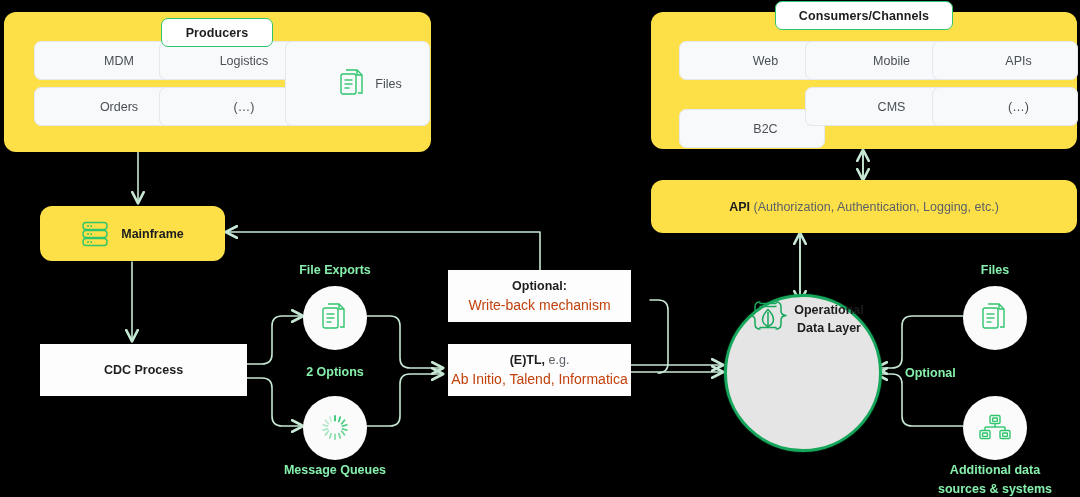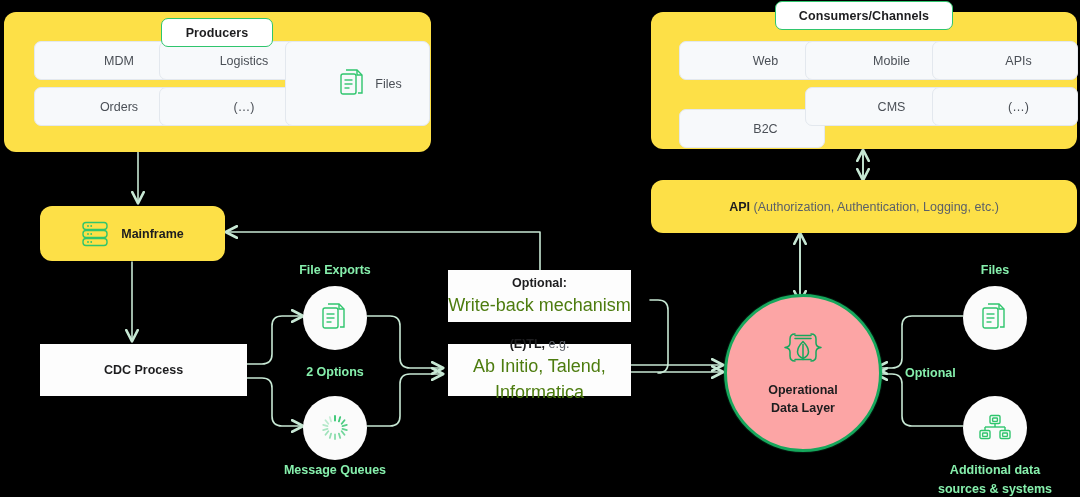--- a/index.html
+++ b/index.html
@@ -27,33 +27,33 @@
   }
   .chip.wide{flex-direction:row;gap:9px;}
 
   .box{
     position:absolute;background:#fdfdfd;border-radius:0;
     box-shadow:0 1px 3px rgba(0,0,0,.10);
     display:flex;flex-direction:column;align-items:center;justify-content:center;
     text-align:center;line-height:1.45;
   }
   .box .l1{font-size:12.5px;color:#1d1d1f;}
-  .box .l2{font-size:18px;color:#4d7c0f;}
+  .box .l2{font-size:14px;color:#c2410c;}
   .b{font-weight:700;color:#1d1d1f;}
   .n{font-weight:400;color:#5b6068;}
 
   .iconcircle{
     position:absolute;border-radius:50%;background:#fbfbfb;
     display:flex;align-items:center;justify-content:center;
     box-shadow:0 1px 4px rgba(0,0,0,.10);
   }
   .odl{
-    position:absolute;border-radius:50%;background:#fca5a5;
+    position:absolute;border-radius:50%;background:#e5e5e5;
     border:3.5px solid #16a75c;
-    display:flex;flex-direction:column;align-items:center;justify-content:center;
+    display:flex;flex-direction:row;align-items:flex-start;justify-content:center;
     box-shadow:0 0 0 1px rgba(22,167,92,.15);
   }
   .odl .odl-label{
     font-size:12.5px;font-weight:700;color:#1d1d1f;line-height:1.45;text-align:center;
     margin-top:4px;
   }
 
   .dim{
     position:absolute;color:#232323;font-size:12.5px;text-align:center;
     line-height:1.5;white-space:nowrap;

